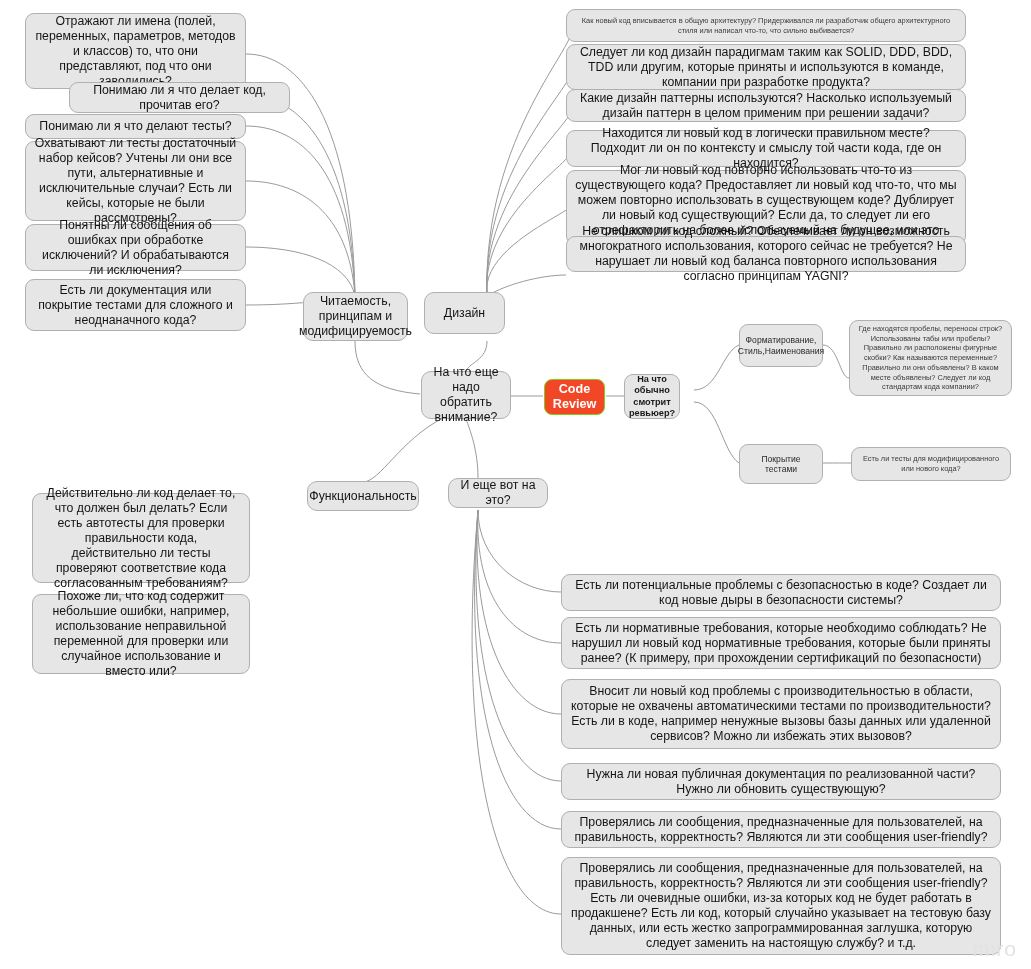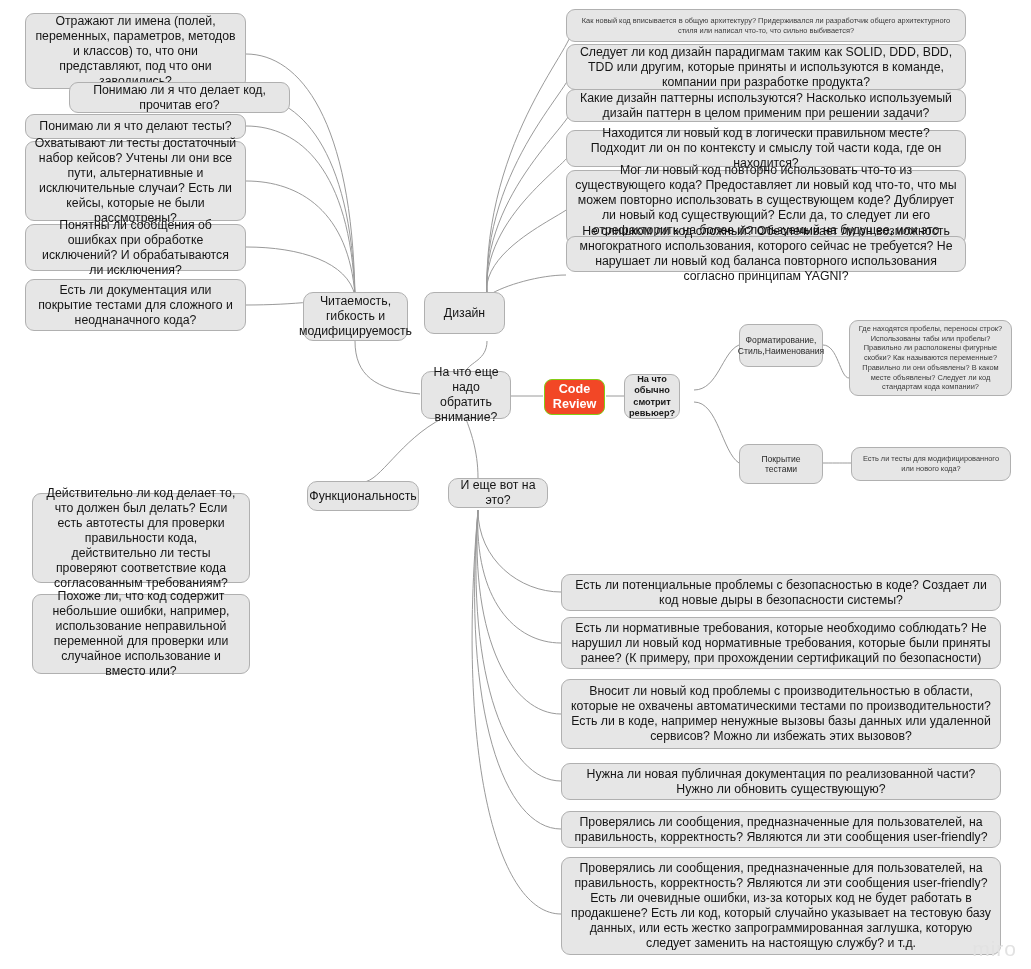--- a/index.html
+++ b/index.html
@@ -127,21 +127,21 @@
   <div class="node leaf" style="left:25px; top:279px; width:221px; height:52px;">Есть ли документация или покрытие тестами для сложного и неоднаначного кода?</div>
 
   <div class="node leaf small" style="left:566px; top:9px; width:400px; height:33px;">Как новый код вписывается в общую архитектуру? Придерживался ли разработчик общего архитектурного стиля или написал что-то, что сильно выбивается?</div>
   <div class="node leaf" style="left:566px; top:44px; width:400px; height:46px;">Следует ли код дизайн парадигмам таким как SOLID, DDD, BDD, TDD или другим, которые приняты и используются в команде, компании при разработке продукта?</div>
   <div class="node leaf" style="left:566px; top:89px; width:400px; height:33px;">Какие дизайн паттерны используются? Насколько используемый дизайн паттерн в целом применим при решении задачи?</div>
   <div class="node leaf" style="left:566px; top:130px; width:400px; height:37px;">Находится ли новый код в логически правильном месте? Подходит ли он по контексту и смыслу той части кода, где он находится?</div>
   <div class="node leaf" style="left:566px; top:170px; width:400px; height:75px;">Мог ли новый код повторно использовать что-то из существующего кода? Предоставляет ли новый код что-то, что мы можем повторно использовать в существующем коде? Дублирует ли новый код существующий? Если да, то следует ли его отрефакторить на более используемый на будущее, или это приемлемо на данном этапе?</div>
   <div class="node leaf" style="left:566px; top:236px; width:400px; height:36px;">Не слишком ли код сложный? Обеспечивает ли он возможность многократного использования, которого сейчас не требуется? Не нарушает ли новый код баланса повторного использования согласно принципам YAGNI?</div>
 
   <div class="node branch" style="left:303px; top:292px; width:105px; height:49px;">Читаемость,
-гибкость и
+принципам и
 модифицируемость</div>
 
   <div class="node branch" style="left:424px; top:292px; width:81px; height:42px;">Дизайн</div>
 
   <div class="node branch" style="left:421px; top:371px; width:90px; height:48px;">На что еще
 надо обратить
 внимание?</div>
 
   <div class="node branch" style="left:307px; top:481px; width:112px; height:30px;">Функциональность</div>
 

